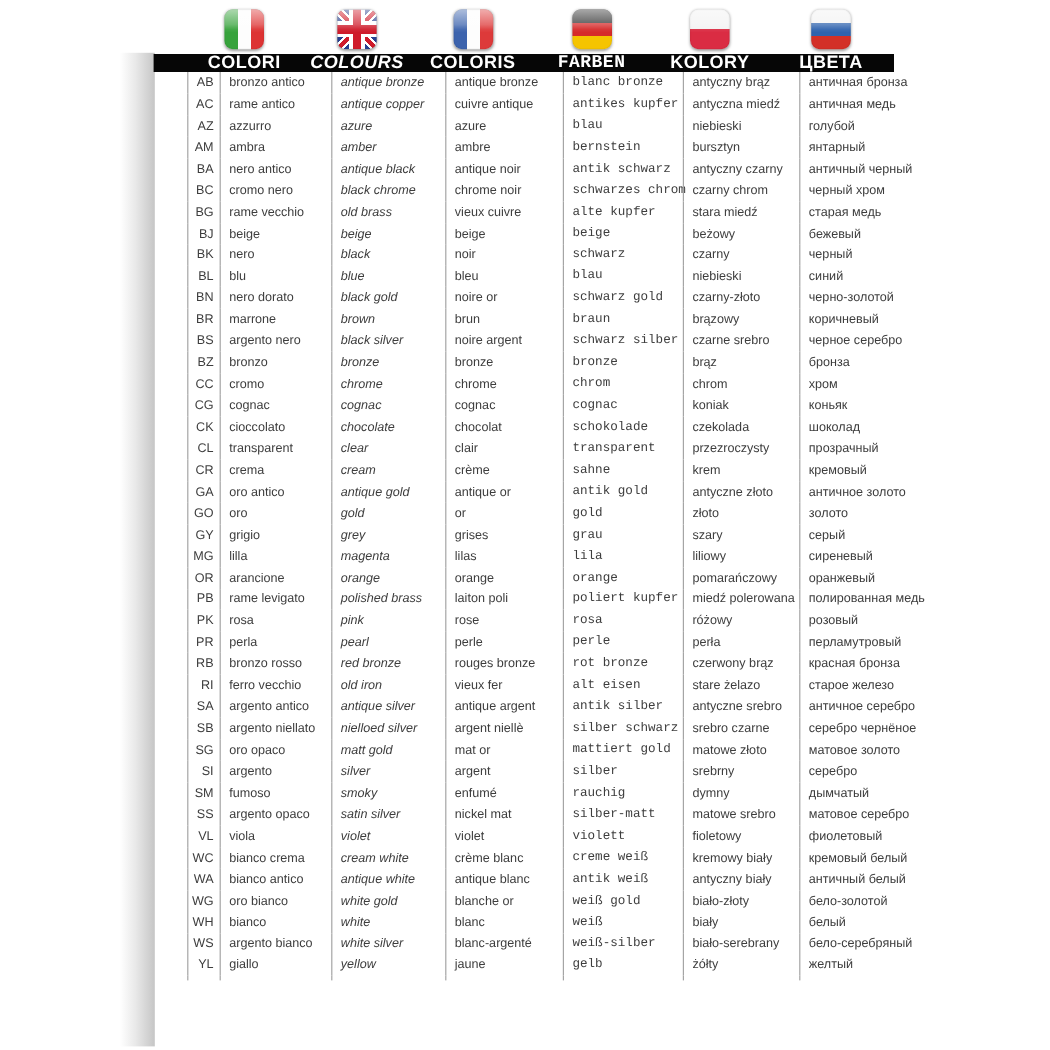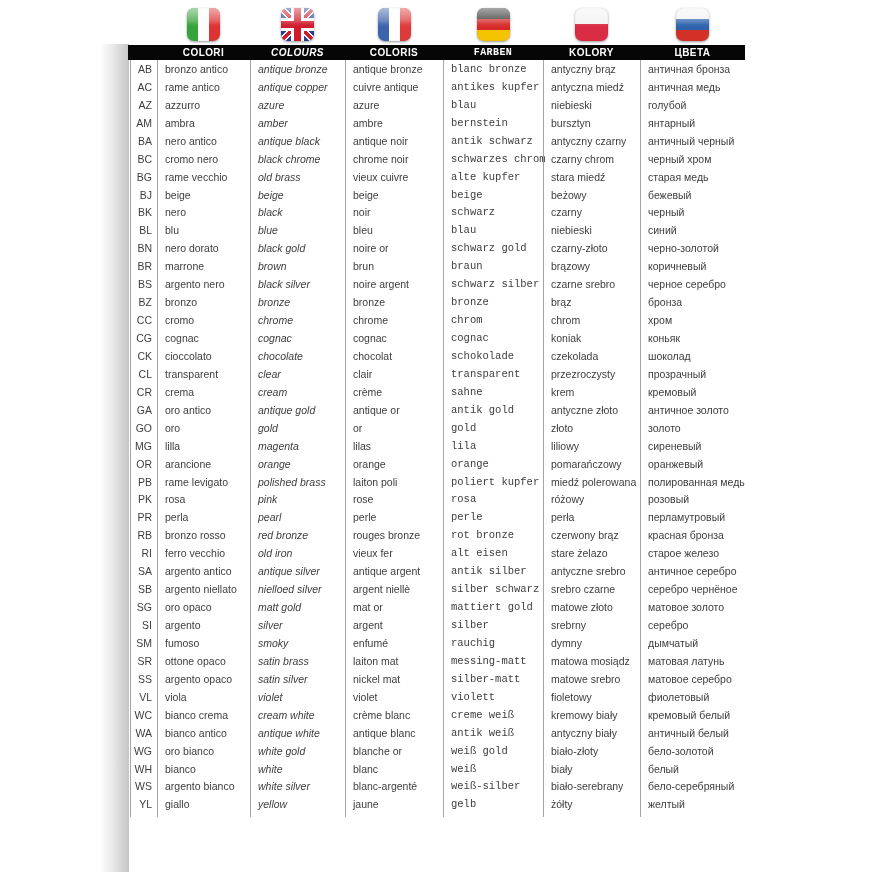--- a/index.html
+++ b/index.html
@@ -32,29 +32,29 @@
       linear-gradient(0deg,transparent 30%,#ffffff 30% 70%,transparent 70%),
       linear-gradient(45deg,transparent 46.5%,#cf1b2b 46.5% 53.5%,transparent 53.5%),
       linear-gradient(135deg,transparent 46.5%,#cf1b2b 46.5% 53.5%,transparent 53.5%),
       linear-gradient(45deg,transparent 42.5%,#ffffff 42.5% 57.5%,transparent 57.5%),
       linear-gradient(135deg,transparent 42.5%,#ffffff 42.5% 57.5%,transparent 57.5%);}
 
   
   .header-bar{position:absolute;left:128px;top:45px;width:617px;height:15px;background:#060606;
               display:flex;align-items:center;}
   .header-spacer{width:29px;flex:0 0 auto;}
-  .th{color:#ffffff;font-size:10px;font-weight:bold;letter-spacing:.4px;text-align:center;flex:0 0 auto;}
+  .th{color:#ffffff;font-size:15px;font-weight:bold;letter-spacing:.4px;text-align:center;flex:0 0 auto;}
 
   
   .w-it{width:93px;} .w-en{width:95px;font-style:italic;} .w-fr{width:98px;}
   .w-de{width:100px;font-family:Liberation Mono, monospace;} .w-pl{width:97px;} .w-ru{width:105px;}
 
   
   .tbody{position:absolute;left:130px;top:60px;width:615px;}
-  .tr{display:flex;height:17.95px;align-items:center;}
+  .tr{display:flex;height:17.95px;align-items:center;margin-left:26px;}
   .tr.tail{height:4px;}
   .td{box-sizing:border-box;border-left:1px solid #a5a5a5;height:100%;
       display:flex;align-items:center;font-size:10.5px;color:#3d3d3d;white-space:nowrap;flex:0 0 auto;}
   .td.code{width:27px;justify-content:flex-end;padding-right:5px;}
   .td.lang{padding-left:7px;}
 </style>
 </head>
 <body>
 
 <div class="page">
@@ -297,20 +297,29 @@
     <div class="td code">GO</div>
     <div class="td lang w-it">oro</div>
     <div class="td lang w-en">gold</div>
     <div class="td lang w-fr">or</div>
     <div class="td lang w-de">gold</div>
     <div class="td lang w-pl">złoto</div>
     <div class="td lang w-ru">золото</div>
   </div>
 
 
+  <div class="tr">
+    <div class="td code">GY</div>
+    <div class="td lang w-it">grigio</div>
+    <div class="td lang w-en">grey</div>
+    <div class="td lang w-fr">grises</div>
+    <div class="td lang w-de">grau</div>
+    <div class="td lang w-pl">szary</div>
+    <div class="td lang w-ru">серый</div>
+  </div>
 
   <div class="tr">
     <div class="td code">MG</div>
     <div class="td lang w-it">lilla</div>
     <div class="td lang w-en">magenta</div>
     <div class="td lang w-fr">lilas</div>
     <div class="td lang w-de">lila</div>
     <div class="td lang w-pl">liliowy</div>
     <div class="td lang w-ru">сиреневый</div>
   </div>
@@ -419,29 +428,20 @@
   <div class="tr">
     <div class="td code">SM</div>
     <div class="td lang w-it">fumoso</div>
     <div class="td lang w-en">smoky</div>
     <div class="td lang w-fr">enfumé</div>
     <div class="td lang w-de">rauchig</div>
     <div class="td lang w-pl">dymny</div>
     <div class="td lang w-ru">дымчатый</div>
   </div>
 
-  <div class="tr">
-    <div class="td code">SR</div>
-    <div class="td lang w-it">ottone opaco</div>
-    <div class="td lang w-en">satin brass</div>
-    <div class="td lang w-fr">laiton mat</div>
-    <div class="td lang w-de">messing-matt</div>
-    <div class="td lang w-pl">matowa mosiądz</div>
-    <div class="td lang w-ru">матовая латунь</div>
-  </div>
 
   <div class="tr">
     <div class="td code">SS</div>
     <div class="td lang w-it">argento opaco</div>
     <div class="td lang w-en">satin silver</div>
     <div class="td lang w-fr">nickel mat</div>
     <div class="td lang w-de">silber-matt</div>
     <div class="td lang w-pl">matowe srebro</div>
     <div class="td lang w-ru">матовое серебро</div>
   </div>

